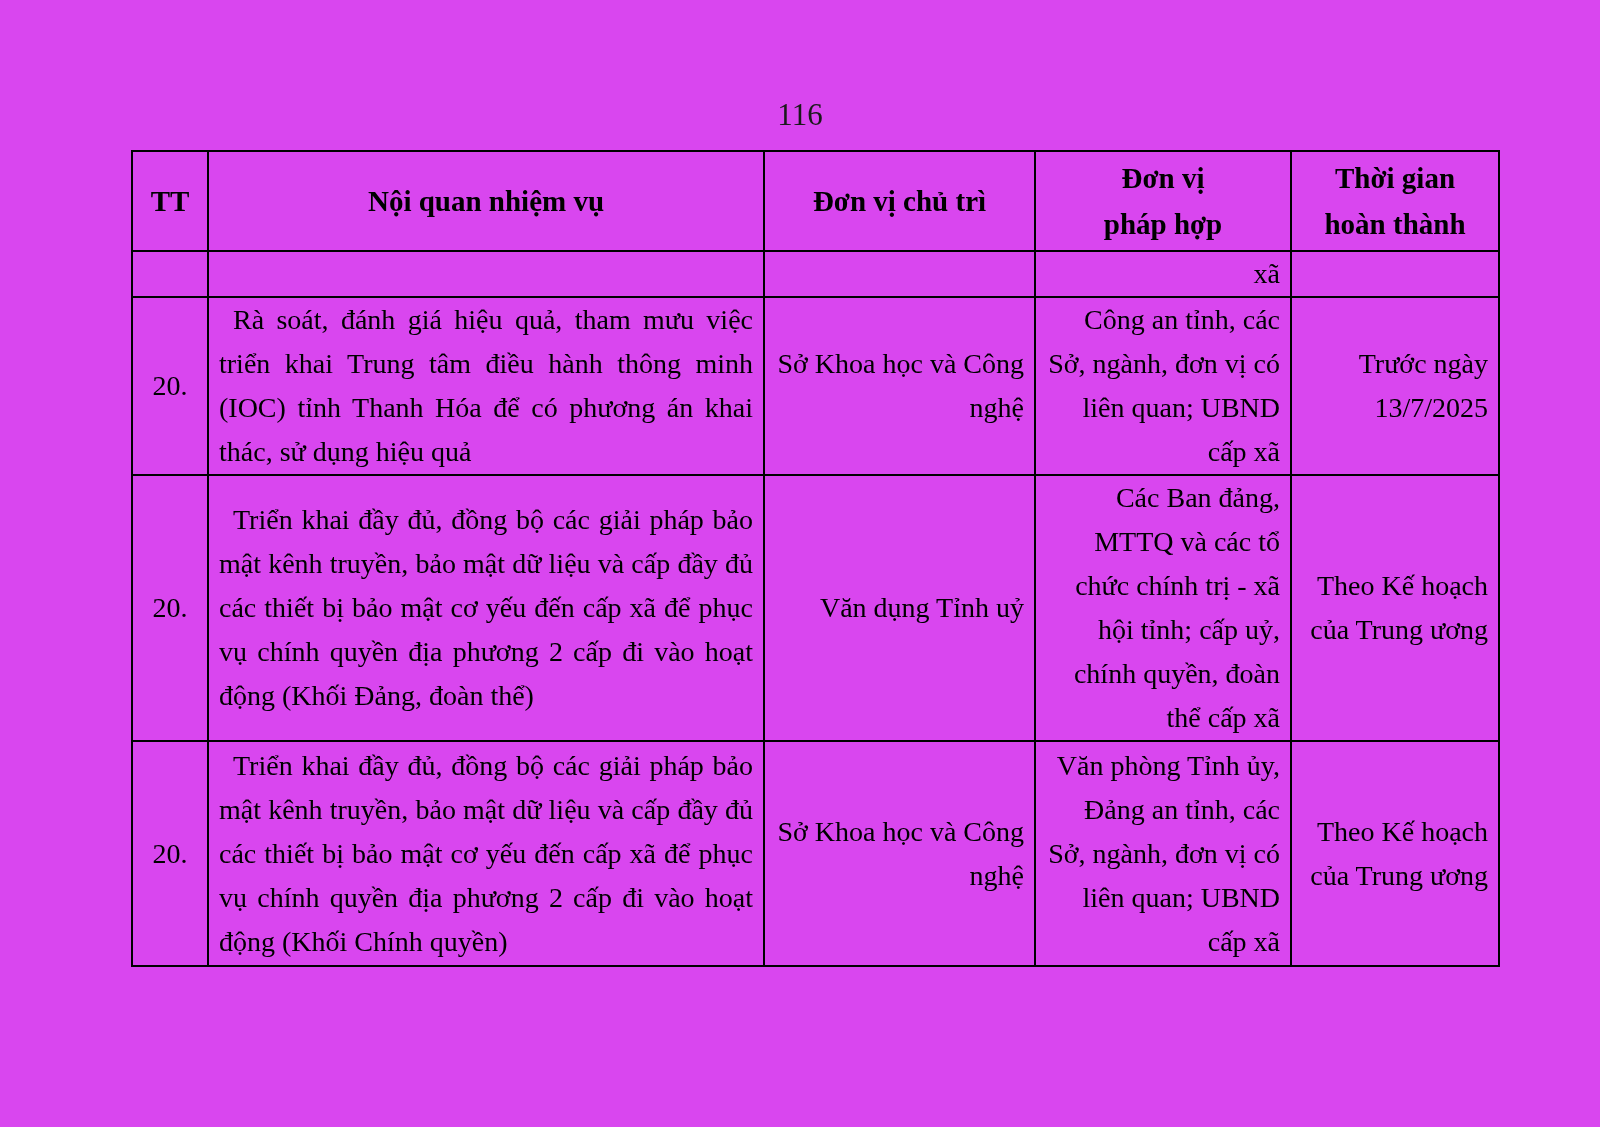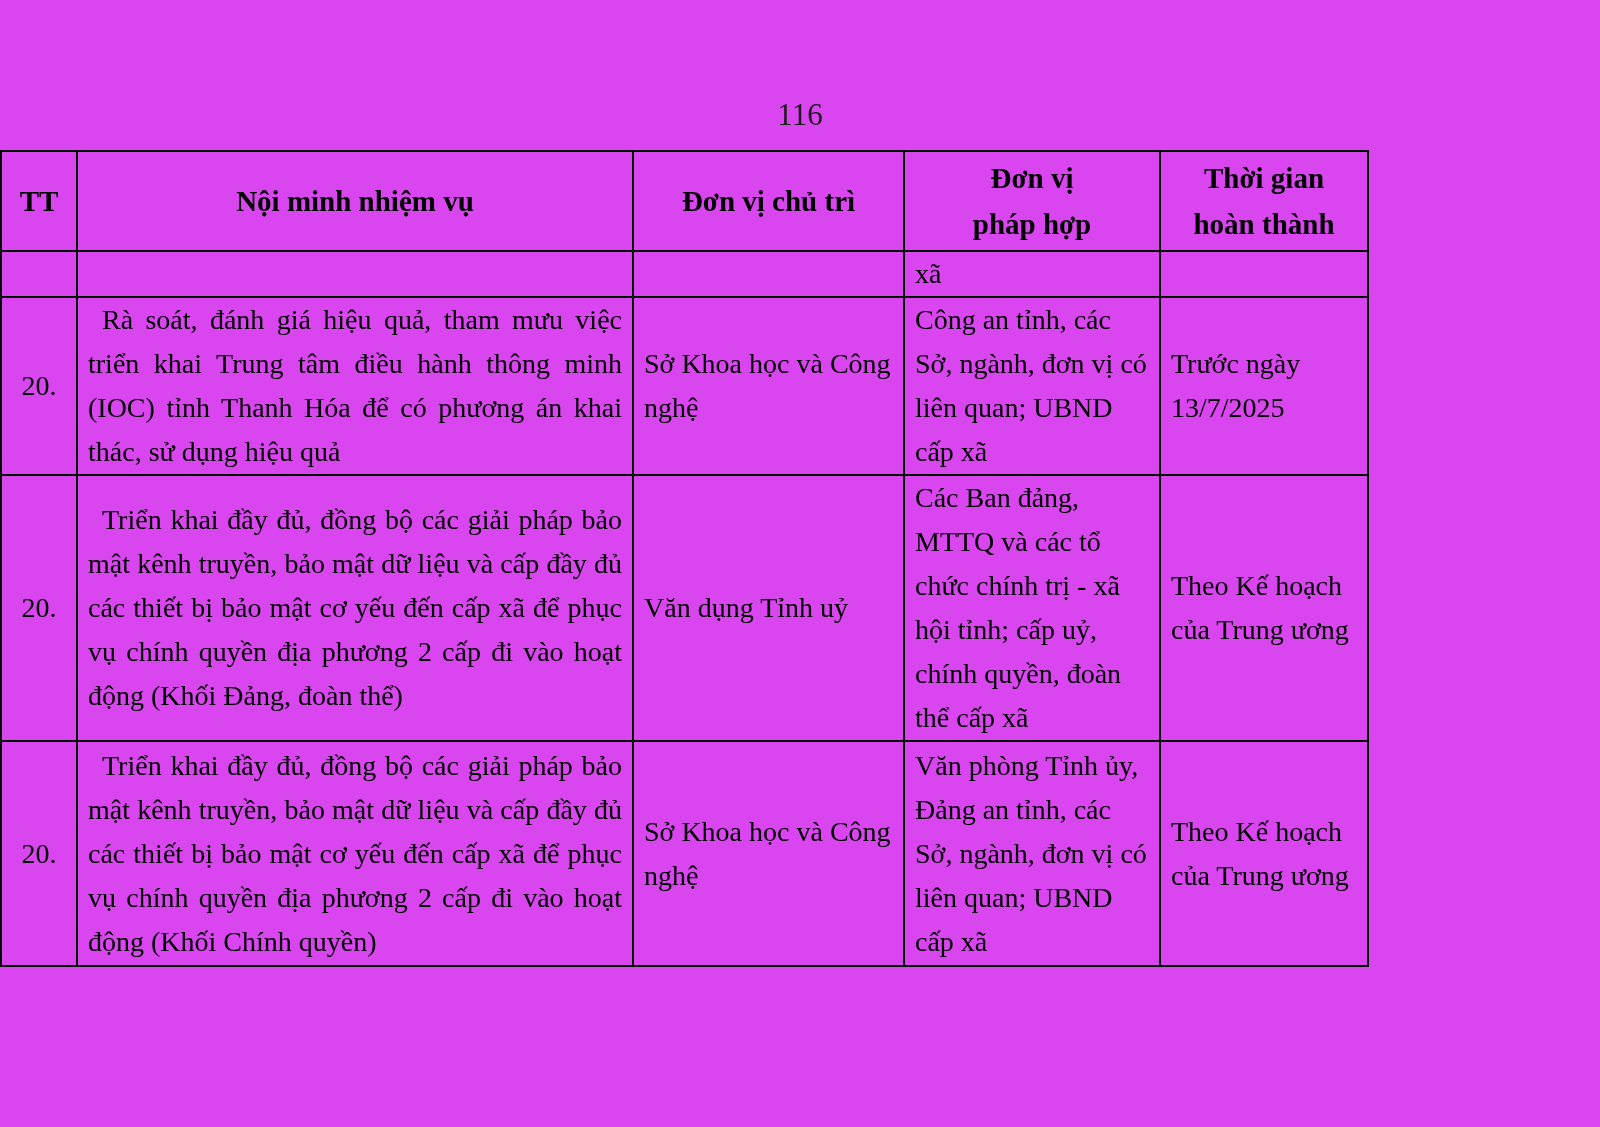--- a/index.html
+++ b/index.html
@@ -21,20 +21,21 @@
   .page-number {
     padding-top: 97px;
     text-align: center;
     font-size: 31px;
     line-height: 36px;
     color: #1a1a1a;
   }
   table.doc-table {
     border-collapse: collapse;
     table-layout: fixed;
+    margin-left: 131px;
     margin-top: 17px;
     width: 1367px;
     border-radius: 28px;
   }
   table.doc-table th,
   table.doc-table td {
     border: 2px solid #000000;
     vertical-align: middle;
     font-size: 28px;
     line-height: 44px;
@@ -56,21 +57,21 @@
   td.cell-tt {
     text-align: center;
   }
   td.cell-task {
     text-align: justify;
     text-justify: inter-word;
     text-indent: 14px;
     padding: 0 14px;
   }
   td.cell-center {
-    text-align: left;
+    text-align: right;
     padding: 0 8px;
   }
 </style>
 </head>
 <body>
 
 <div class="page">
 
   <div class="page-number">116</div>
 
@@ -78,21 +79,21 @@
     <colgroup>
       <col style="width:76px">
       <col style="width:556px">
       <col style="width:271px">
       <col style="width:256px">
       <col style="width:208px">
     </colgroup>
     <thead>
       <tr class="header-row">
         <th>TT</th>
-        <th>Nội minh nhiệm vụ</th>
+        <th>Nội quan nhiệm vụ</th>
         <th>Đơn vị chủ trì</th>
         <th>Đơn vị
 pháp hợp</th>
         <th>Thời gian
 hoàn thành</th>
       </tr>
     </thead>
     <tbody>
       <tr class="carry-row">
         <td class="cell-tt"></td>

